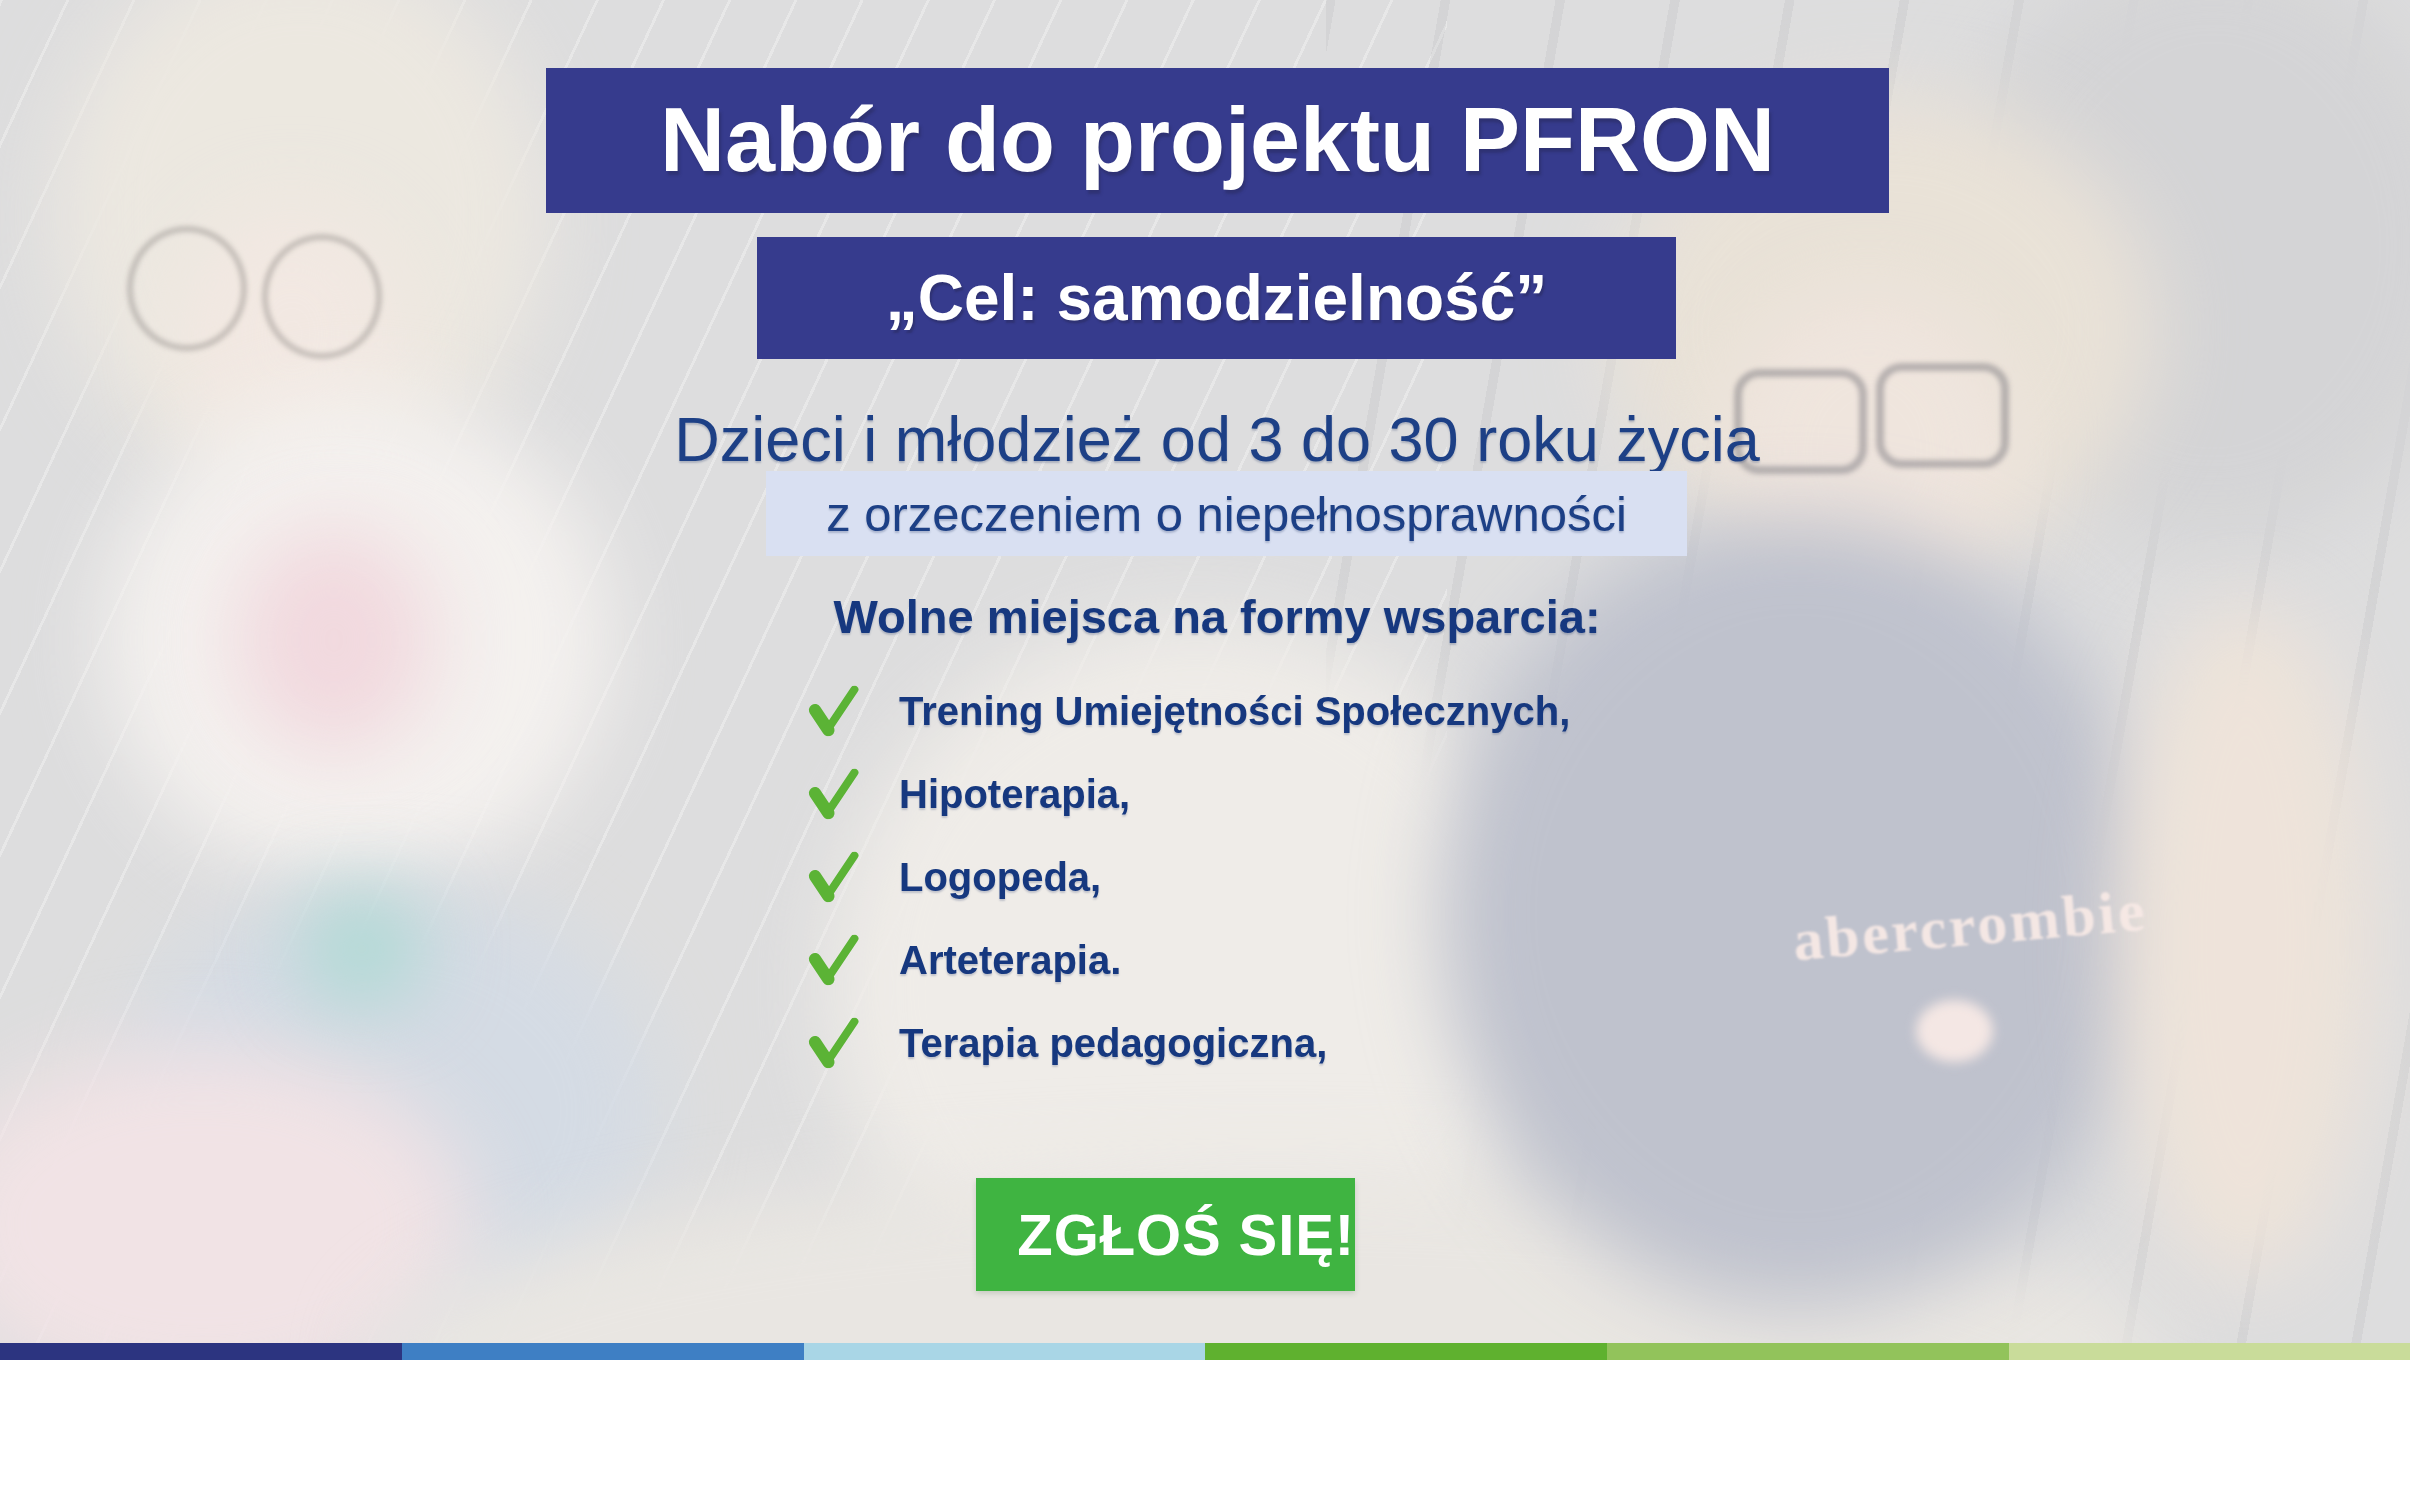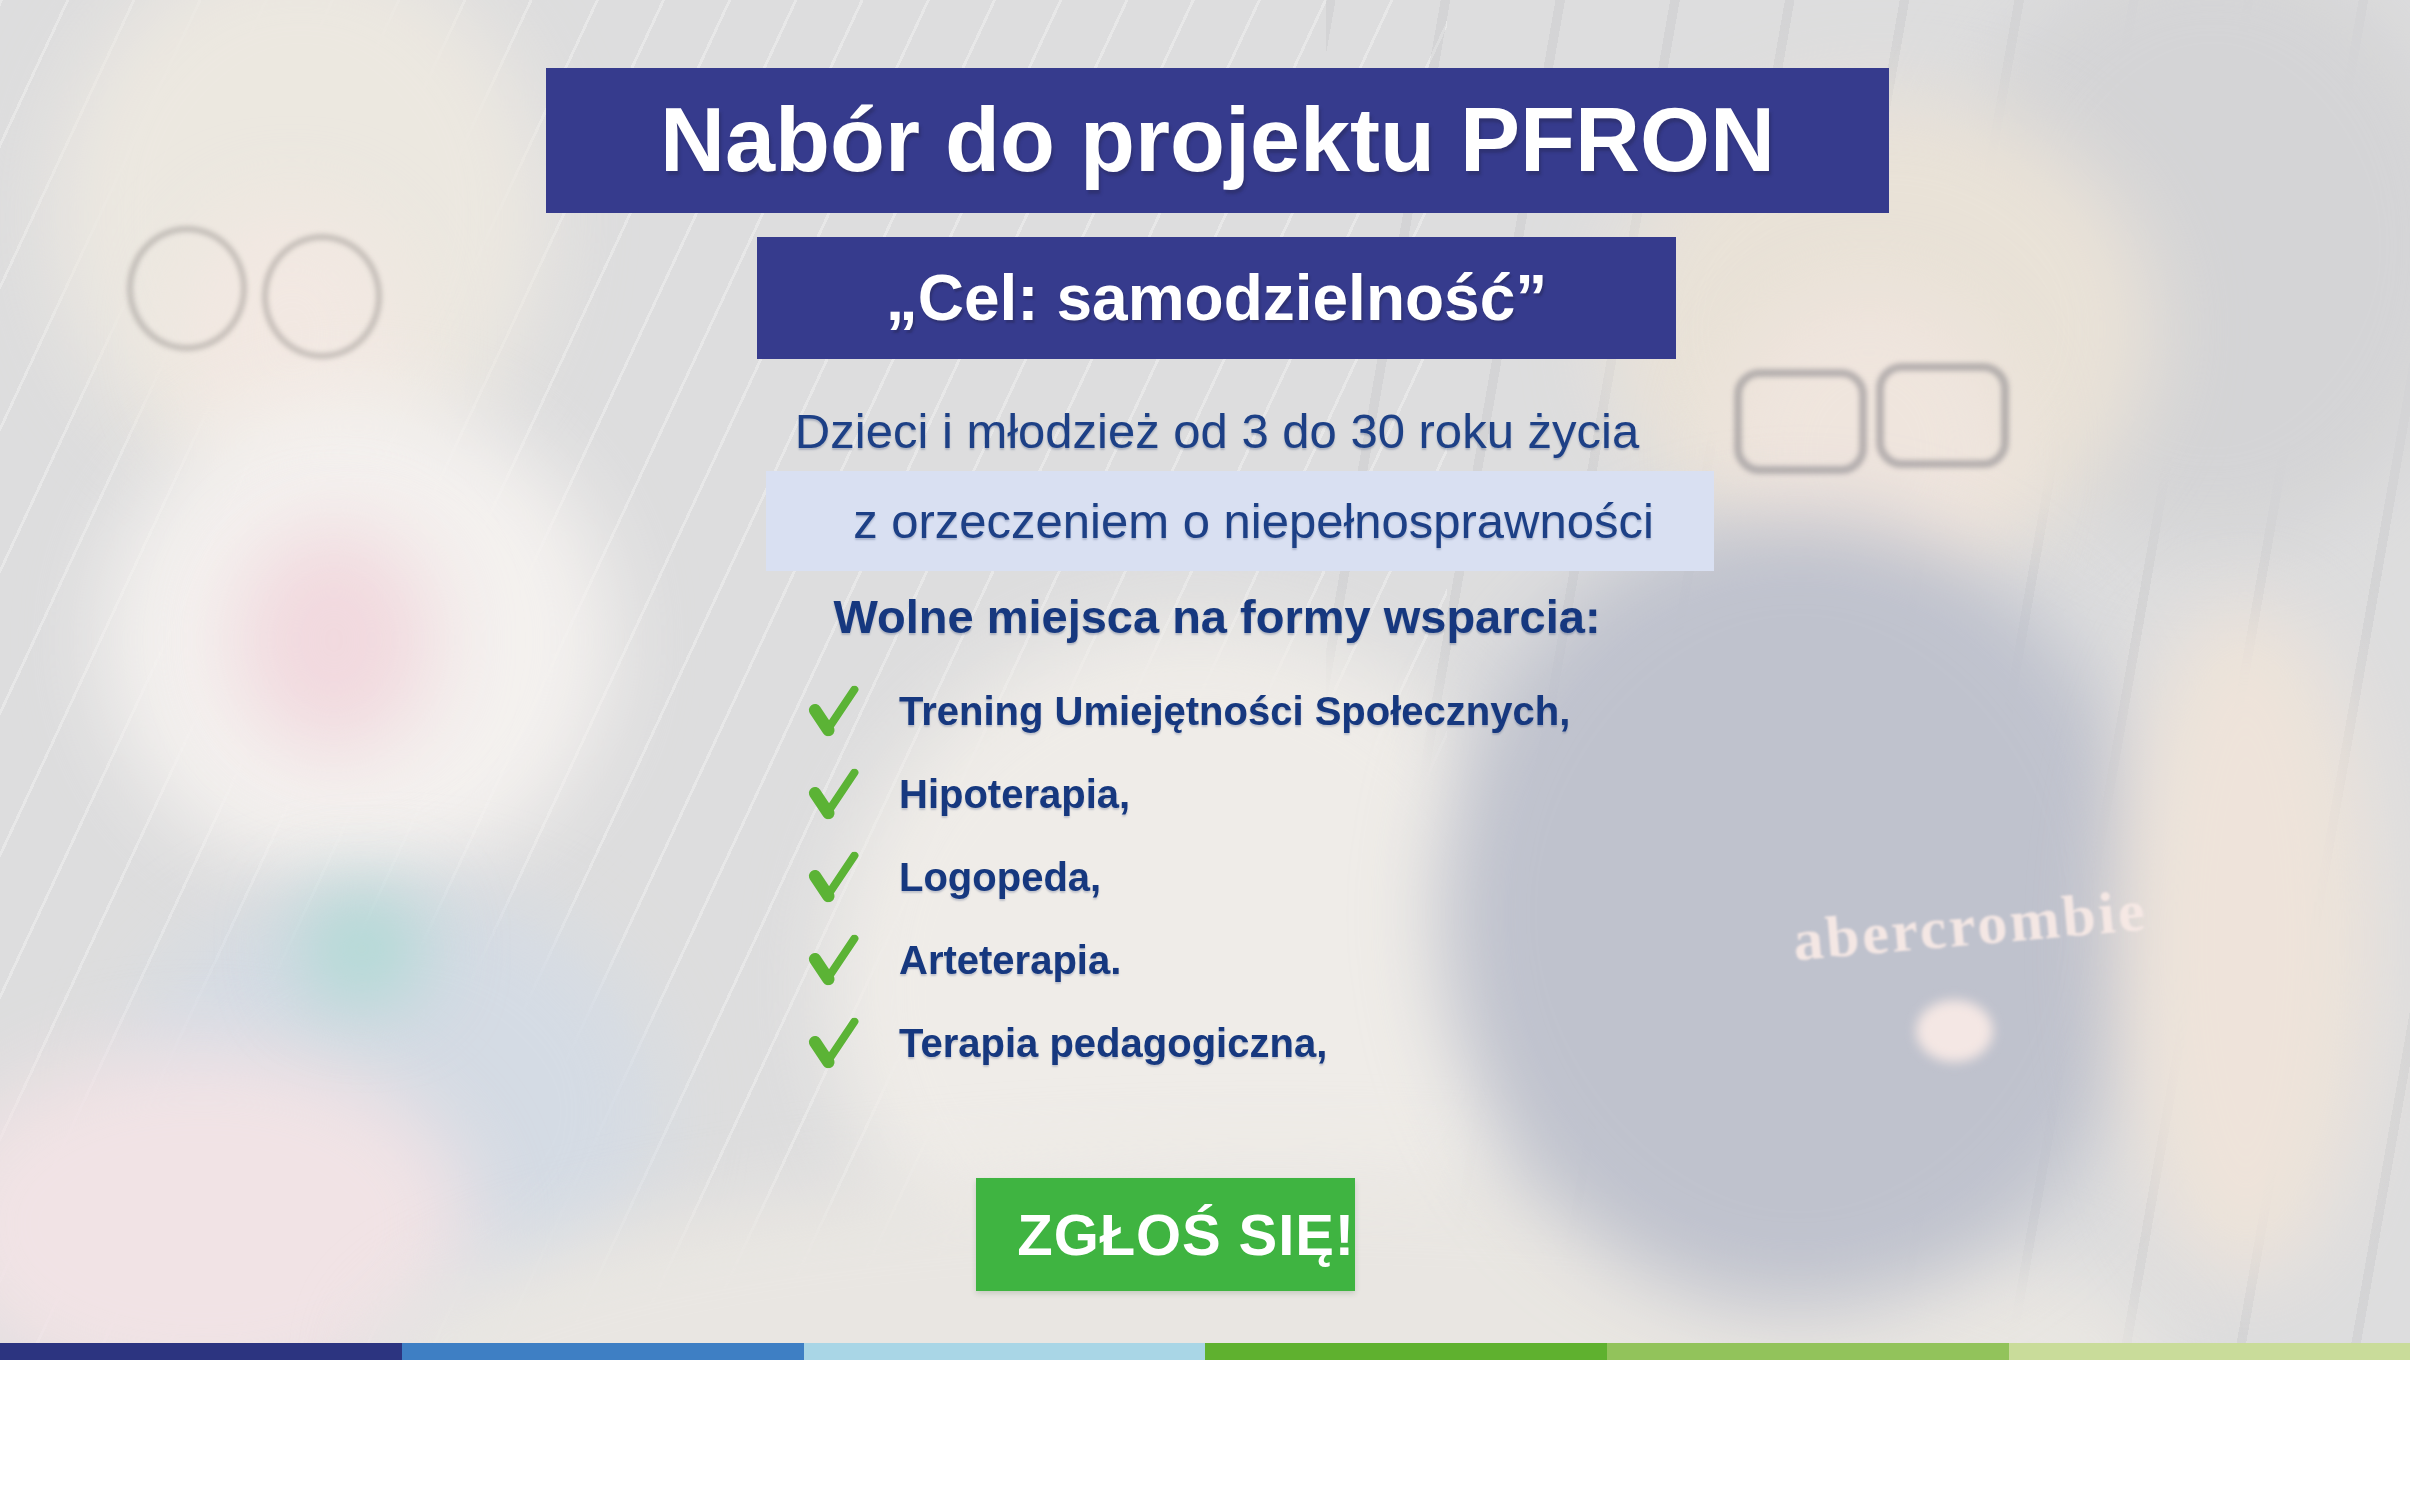--- a/index.html
+++ b/index.html
@@ -41,23 +41,23 @@
   }
   .wash{position:absolute;inset:0;background:rgba(255,255,255,.26);}
   
   .banner{position:absolute;background:#363b8d;color:#fff;display:flex;align-items:center;justify-content:center;font-weight:bold;}
   .title-banner{left:546px;top:68px;width:1343px;height:145px;font-size:90px;letter-spacing:0;
     text-shadow:1.9px 3.8px 2.8px rgba(35,35,70,.35);}
   .subtitle-banner{left:757px;top:237px;width:919px;height:122px;font-size:64px;
     text-shadow:1.9px 2.8px 1.9px rgba(35,35,70,.35);}
   
   .aud-line1{position:absolute;left:659px;top:403px;width:1116px;text-align:center;
-    font-size:49px;color:#1d4086;text-shadow:0 1.9px 1.9px rgba(30,50,100,.25);}
-  .aud-line2-box{position:absolute;left:766px;top:471px;width:921px;height:100px;background:#d9e0f2;
-    display:flex;align-items:center;justify-content:center;padding-left:27px;}
+    font-size:63px;color:#1d4086;text-shadow:0 1.9px 1.9px rgba(30,50,100,.25);}
+  .aud-line2-box{position:absolute;left:766px;top:471px;width:921px;height:85px;background:#d9e0f2;
+    display:flex;align-items:center;justify-content:center;}
   .aud-line2-box span{font-size:49px;color:#1d4086;text-shadow:0 1.9px 1.9px rgba(30,50,100,.25);}
   
   .support-heading{position:absolute;left:659px;top:589px;width:1116px;text-align:center;
     font-size:47px;font-weight:bold;color:#16387f;text-shadow:0 1.9px 1.9px rgba(30,50,100,.25);}
   .support-list{position:absolute;left:806px;top:670px;}
   .check-item{display:flex;align-items:center;height:83px;font-weight:bold;}
   .check-icon{width:55px;height:49px;margin-right:38px;transform:rotate(-3deg);flex:0 0 auto;}
   .check-icon path{stroke:#5bb335;fill:none;stroke-linecap:round;}
   .check-icon .thick{stroke-width:10px;}
   .check-icon .thin{stroke-width:6.5px;}

